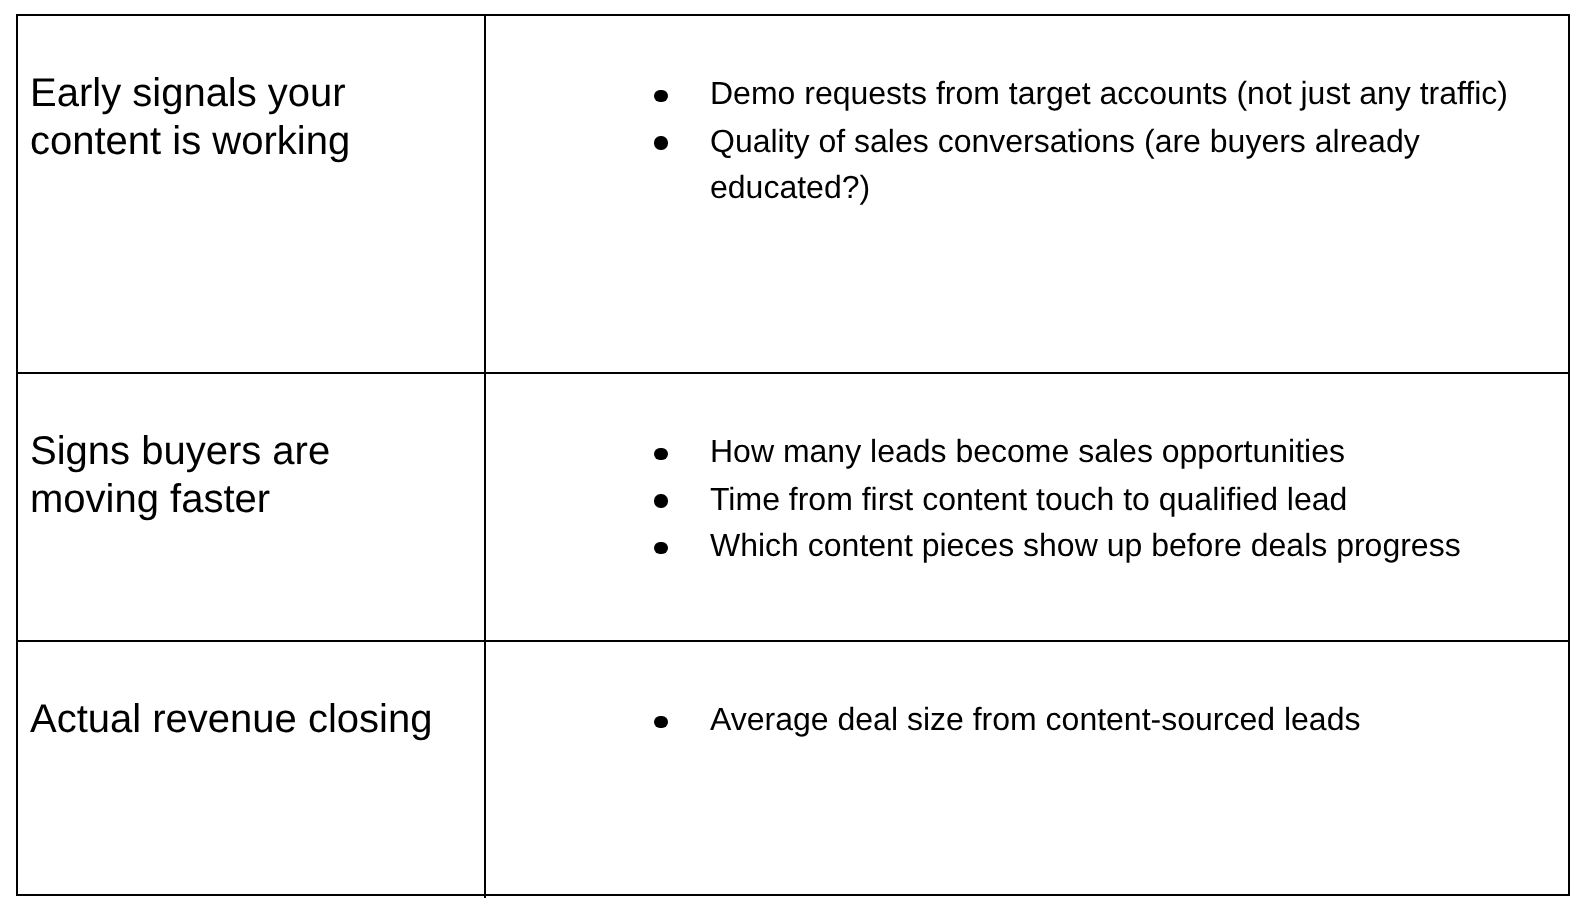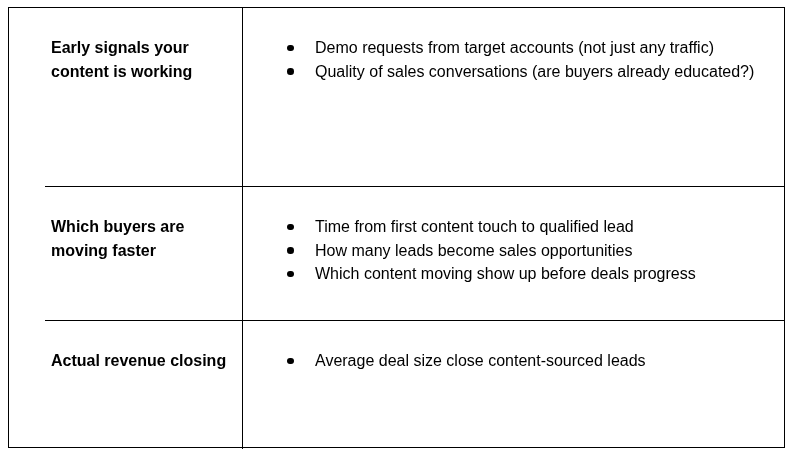--- a/index.html
+++ b/index.html
@@ -17,30 +17,29 @@
     display: grid;
     grid-template-columns: 233px 1fr;
     grid-template-rows: 178px 134px 129px;
     border: 1.5px solid #000;
     background: #fff;
   }
   .cell {
     overflow: hidden;
     padding-top: 28px;
   }
-  .cell.metrics { border-left: 1.5px solid #000; }
+  .cell.metrics { border-left: 1.5px solid #000; padding-left: 40px; }
   .row-2 .cell, .row-3 .cell { border-top: 1.5px solid #000; }
   
   .category {
     padding-left: 6px;
     padding-right: 14px;
-    font-size: 16px;
-    font-weight: bold;
+    font-size: 20px;
+    font-weight: normal;
     line-height: 23.5px;
-    margin-left: 36px;
   }
   ul.bullets {
     list-style: none;
     margin: 0;
     padding-left: 72px;
     padding-right: 12px;
   }
   ul.bullets li {
     position: relative;
     font-size: 16px;
@@ -66,35 +65,35 @@
   </div>
   <div class="cell metrics row-1">
     <ul class="bullets">
       <li><span class="dot"></span><span>Demo requests from target accounts (not just any traffic)</span></li>
       <li><span class="dot"></span><span>Quality of sales conversations (are buyers already educated?)</span></li>
     </ul>
   </div>
 
   <div class="row-2" style="display:contents">
     <div class="cell category">
-      <span>Which buyers are moving faster</span>
+      <span>Signs buyers are moving faster</span>
     </div>
     <div class="cell metrics">
       <ul class="bullets">
+        <li><span class="dot"></span><span>How many leads become sales opportunities</span></li>
         <li><span class="dot"></span><span>Time from first content touch to qualified lead</span></li>
-        <li><span class="dot"></span><span>How many leads become sales opportunities</span></li>
-        <li><span class="dot"></span><span>Which content moving show up before deals progress</span></li>
+        <li><span class="dot"></span><span>Which content pieces show up before deals progress</span></li>
       </ul>
     </div>
   </div>
 
   <div class="row-3" style="display:contents">
     <div class="cell category">
       <span>Actual revenue closing</span>
     </div>
     <div class="cell metrics">
       <ul class="bullets">
-        <li><span class="dot"></span><span>Average deal size close content-sourced leads</span></li>
+        <li><span class="dot"></span><span>Average deal size from content-sourced leads</span></li>
       </ul>
     </div>
   </div>
 
 </div>
 
 </body></html>

